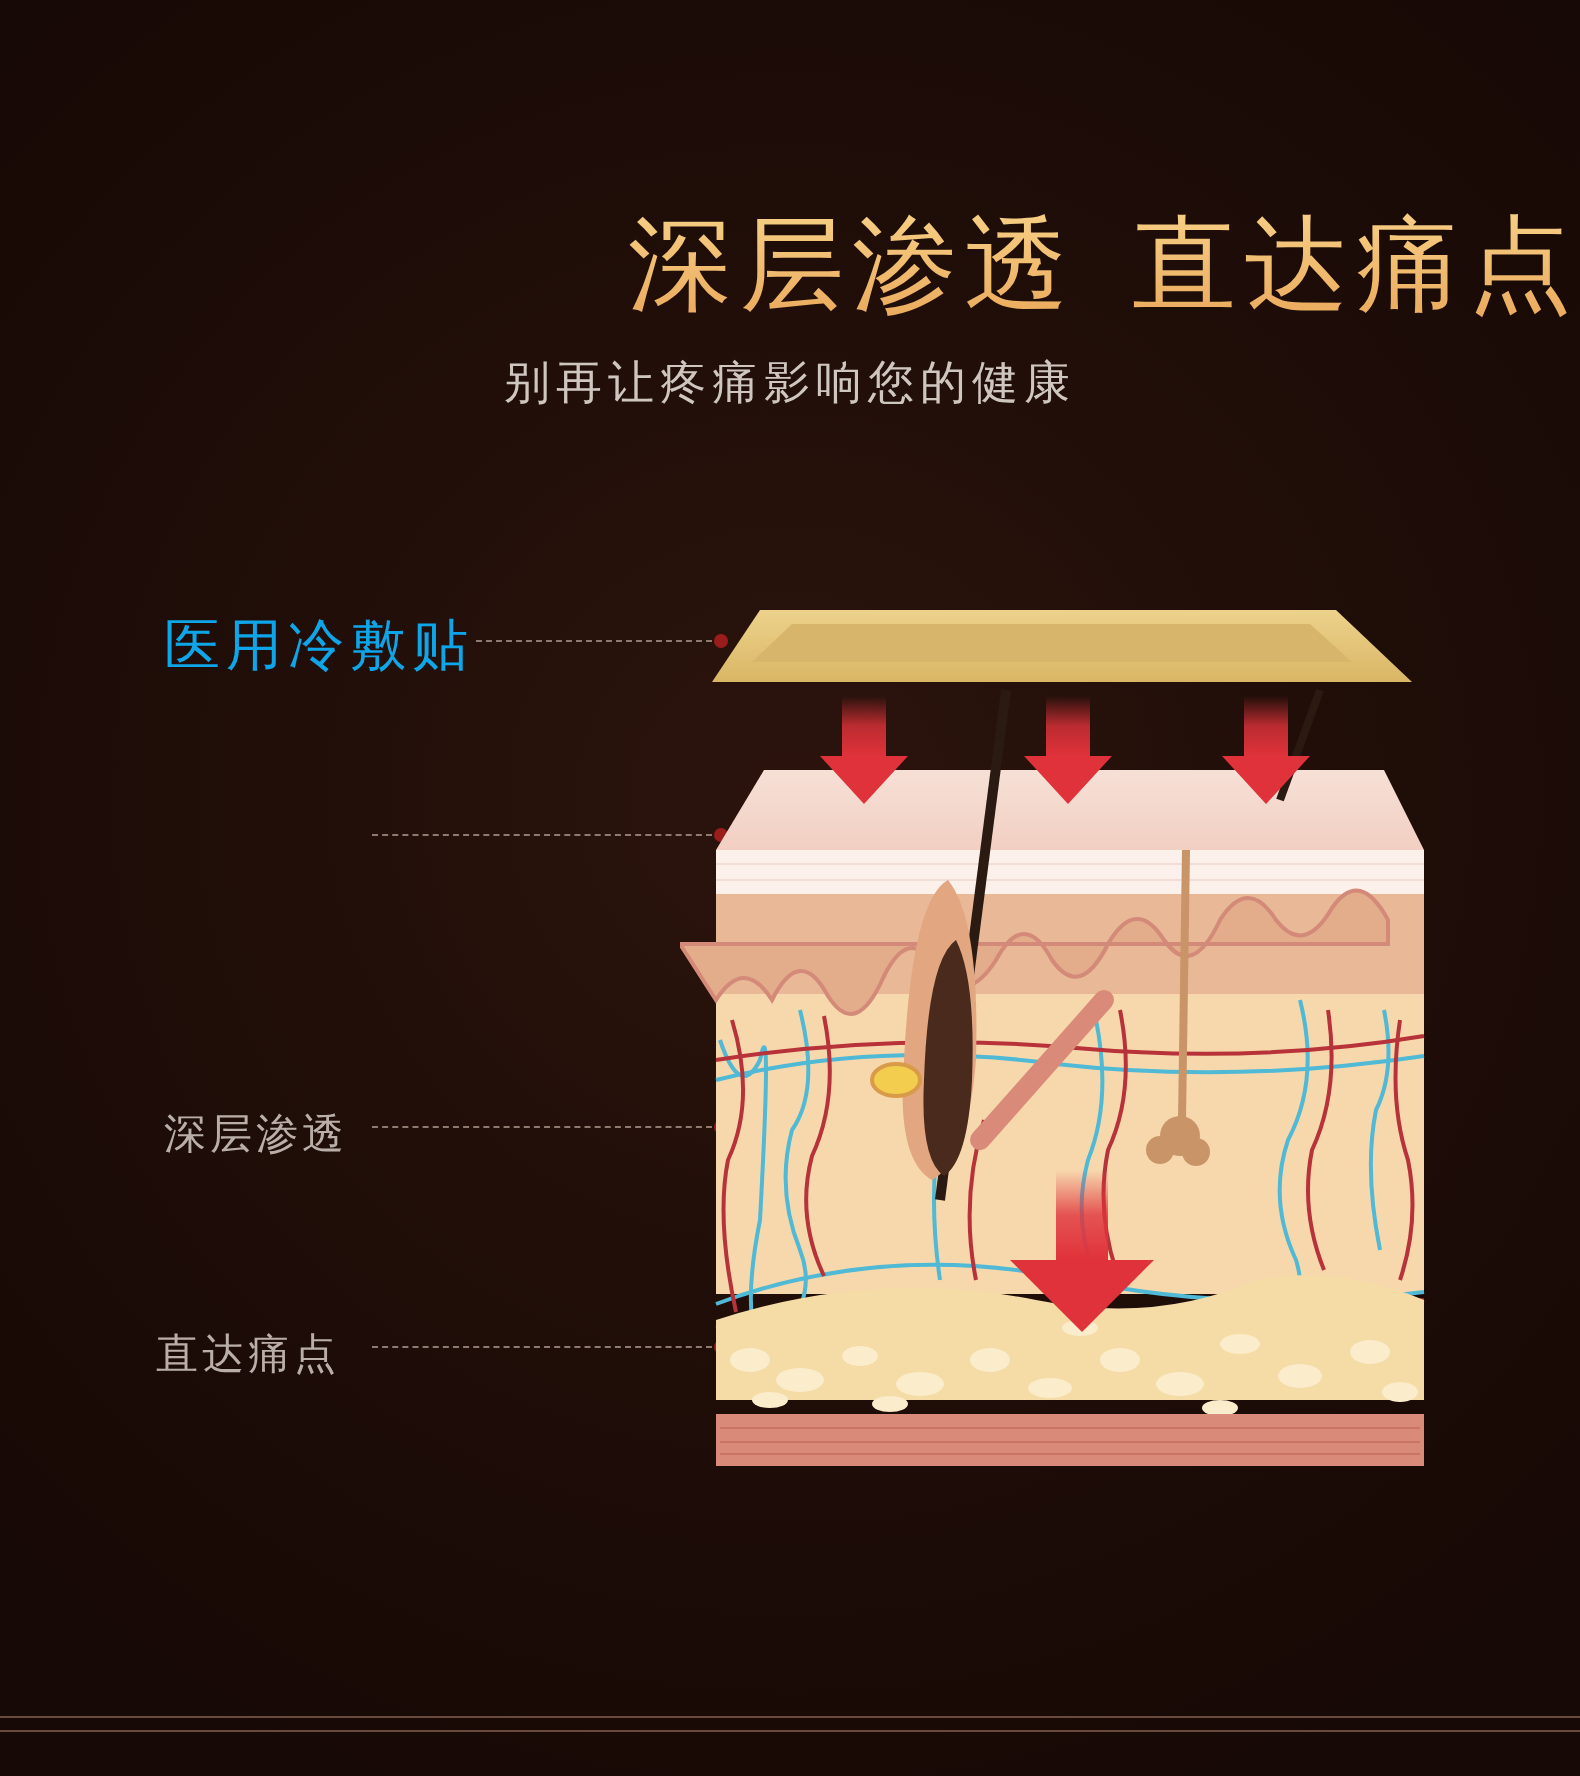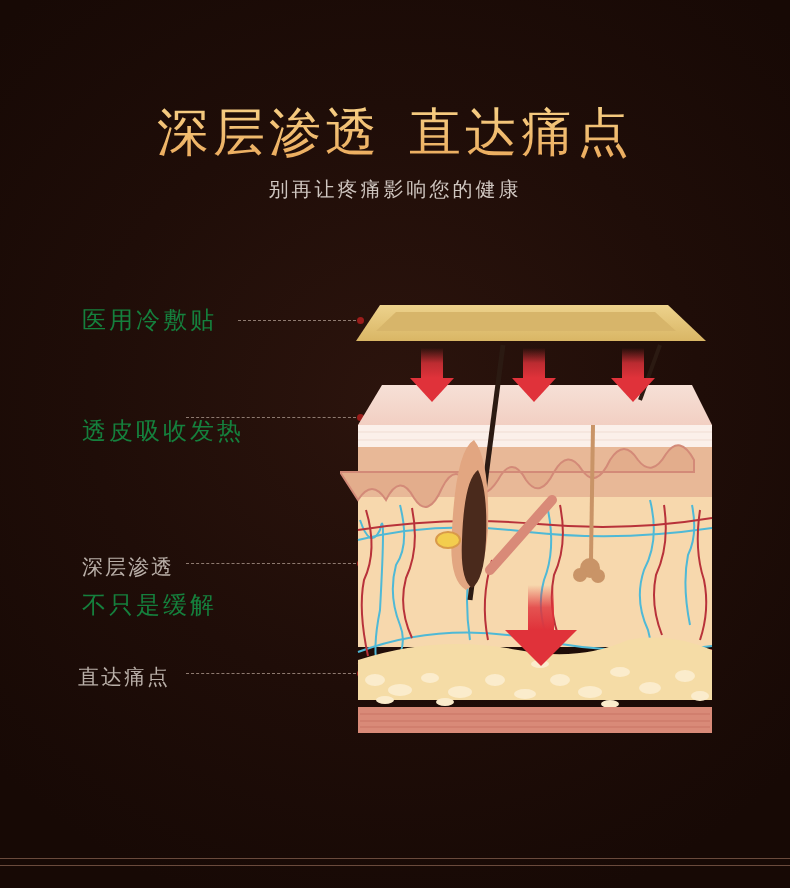--- a/index.html
+++ b/index.html
@@ -1,25 +1,25 @@
 <!DOCTYPE html>
 <html><head>
 <meta charset="utf-8">
 <style>
   html,body{margin:0;padding:0;}
   body{width:790px;height:888px;overflow:hidden;background:#1c0c07;position:relative;font-family:"DejaVu Serif","Liberation Serif",serif;}
   .bg{position:absolute;inset:0;background:radial-gradient(ellipse 70% 60% at 50% 45%, #2c140d 0%, #1f0d08 55%, #170905 100%);}
-  .headline{position:absolute;left:0;right:0;top:98px;text-align:center;font-size:52px;letter-spacing:4px;font-weight:normal;
+  .headline{position:absolute;left:0;right:0;top:98px;text-align:right;font-size:52px;letter-spacing:4px;font-weight:normal;
     color:#f0b865;background:linear-gradient(180deg,#f8d48a 0%,#e9a557 100%);-webkit-background-clip:text;background-clip:text;-webkit-text-fill-color:transparent;}
   .headline span{display:inline-block;}
   .headline .gap{width:28px;}
-  .subtitle{position:absolute;left:0;right:0;top:176px;text-align:center;font-size:20px;letter-spacing:3px;color:#cfc6c0;}
+  .subtitle{position:absolute;left:0;right:0;top:176px;text-align:center;font-size:23px;letter-spacing:3px;color:#cfc6c0;}
   .label{position:absolute;color:#f4eee8;}
   .label .small{display:block;font-size:21px;color:#b9afa8;letter-spacing:2px;}
-  .label .big{display:block;font-size:24px;color:#15803d;letter-spacing:3px;}
+  .label .big{display:block;font-size:28px;color:#0ea5e9;letter-spacing:3px;}
   .leader{position:absolute;height:0;border-top:1.5px dashed #8e7a70;}
   .dot{position:absolute;width:7px;height:7px;border-radius:50%;background:#9b1d1b;}
   .diagram{position:absolute;left:340px;top:290px;width:390px;height:460px;}
   .bottom-line{position:absolute;left:0;right:0;height:1px;background:#6a4a3c;}
 </style>
 </head>
 <body>
 
 <div class="bg"></div>
 
@@ -28,28 +28,26 @@
 </div>
 <div class="subtitle">别再让疼痛影响您的健康</div>
 
 <div class="label" style="left:82px;top:304px;">
   <span class="big">医用冷敷贴</span>
 </div>
 <div class="leader" style="left:238px;top:320px;width:118px;"></div>
 <div class="dot" style="left:357px;top:317px;"></div>
 
 <div class="label" style="left:82px;top:407px;">
-  <span class="big" style="margin-top:8px;">透皮吸收发热</span>
 </div>
 <div class="leader" style="left:186px;top:417px;width:170px;"></div>
 <div class="dot" style="left:357px;top:414px;"></div>
 
 <div class="label" style="left:82px;top:553px;">
   <span class="small">深层渗透</span>
-  <span class="big" style="margin-top:8px;">不只是缓解</span>
 </div>
 <div class="leader" style="left:186px;top:563px;width:170px;"></div>
 <div class="dot" style="left:357px;top:560px;"></div>
 
 <div class="label" style="left:78px;top:663px;">
   <span class="small">直达痛点</span>
 </div>
 <div class="leader" style="left:186px;top:673px;width:170px;"></div>
 <div class="dot" style="left:357px;top:670px;"></div>
 

